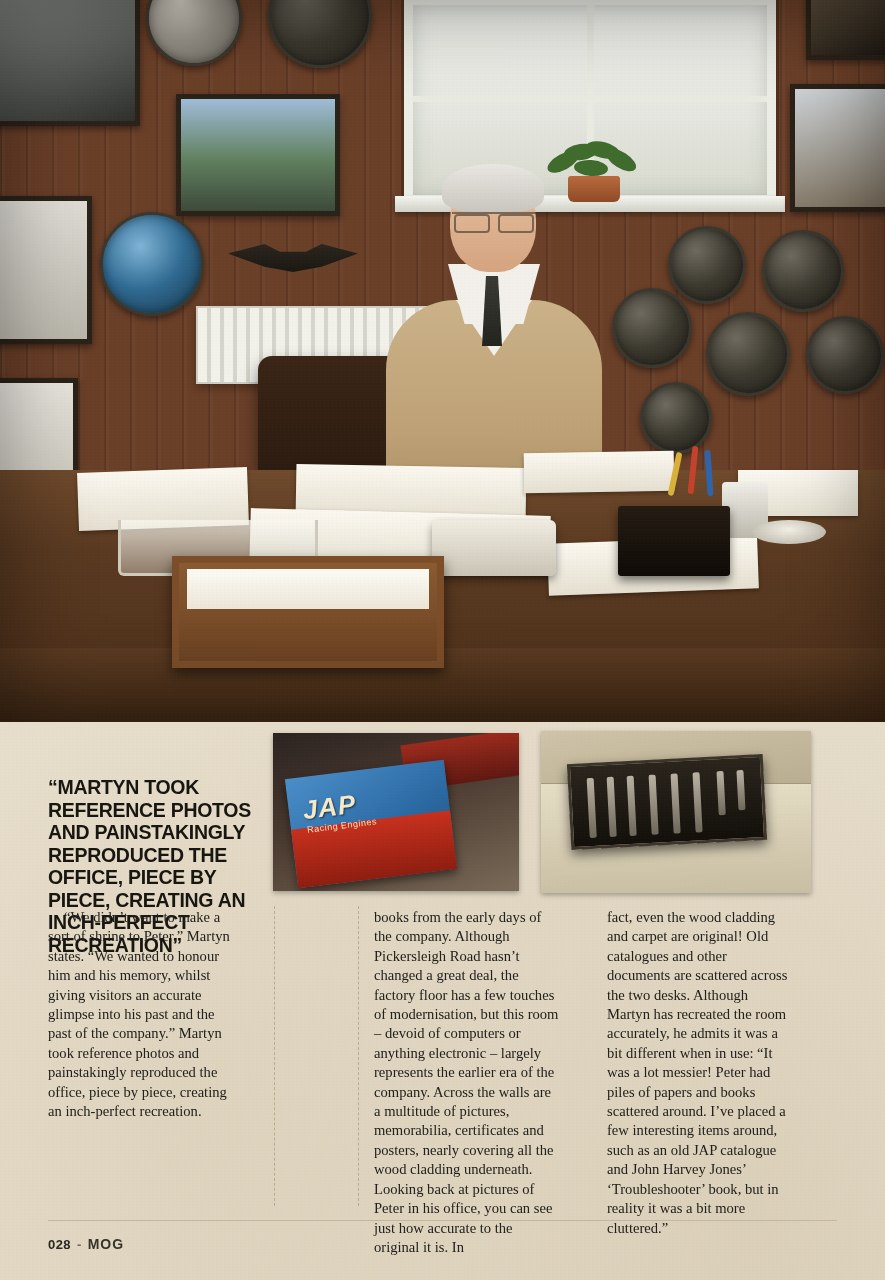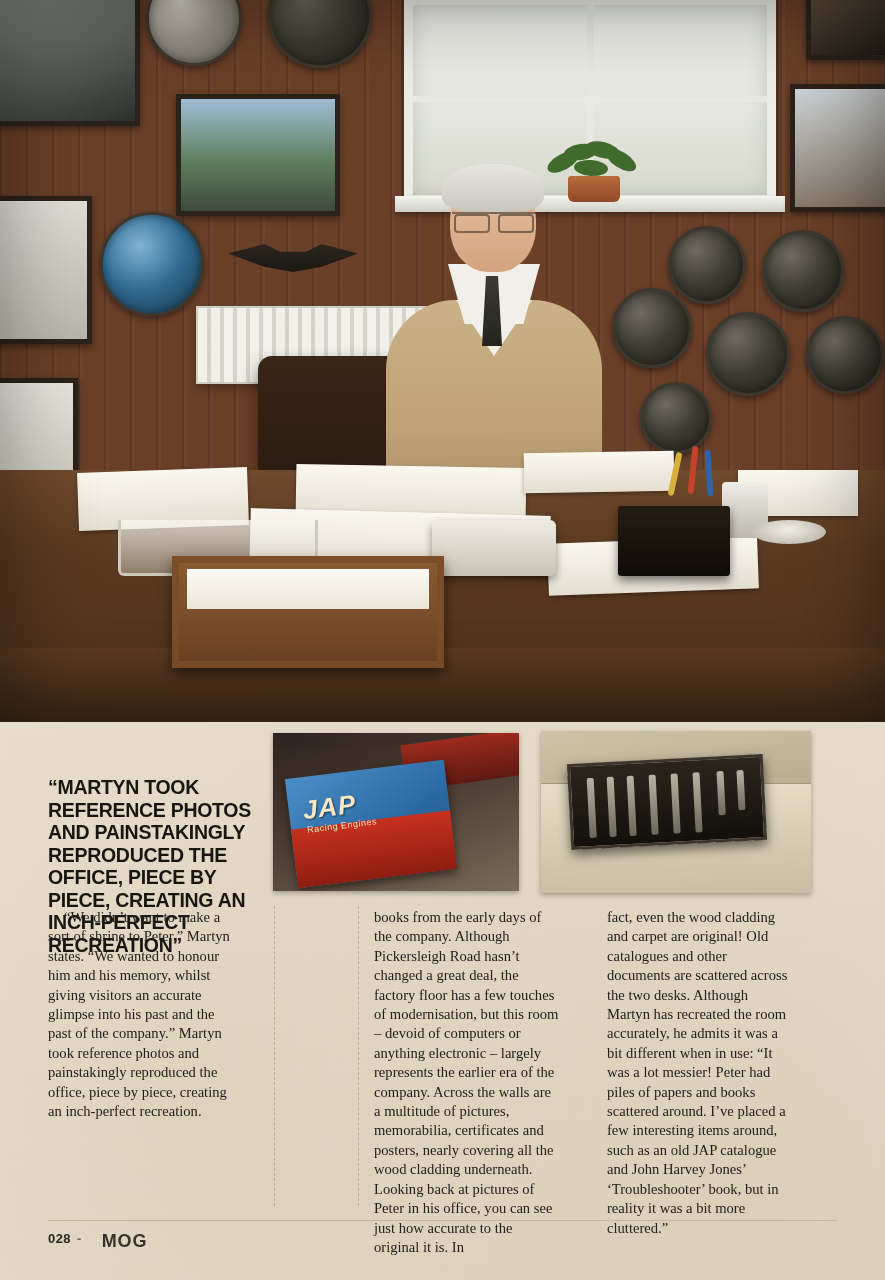--- a/index.html
+++ b/index.html
@@ -319,29 +319,28 @@
   .foot-rule {
     position: absolute; left: 48px; right: 48px; top: 12px;
     border-top: 1px solid #c3b79c;
   }
   .folio {
     position: absolute;
     left: 48px; bottom: 28px;
     font-family: "Liberation Sans", sans-serif;
     font-size: 13px; font-weight: bold; color: #2a2822;
     letter-spacing: .4px;
-    display: flex; align-items: flex-start; gap: 6px;
+    display: flex; align-items: center; gap: 6px;
   }
   .mog-mark {
     font-family: "Liberation Sans", sans-serif;
     font-weight: bold;
-    font-size: 18px;
+    font-size: 14px;
     letter-spacing: 1px;
     color: #35322a;
-    margin-left: 14px;
   }
   .dash { color: #6f6a5c; }
 </style>
 </head>
 <body>
 
 <div class="page">
 
   <div class="hero">
     <div class="hero-inner">

